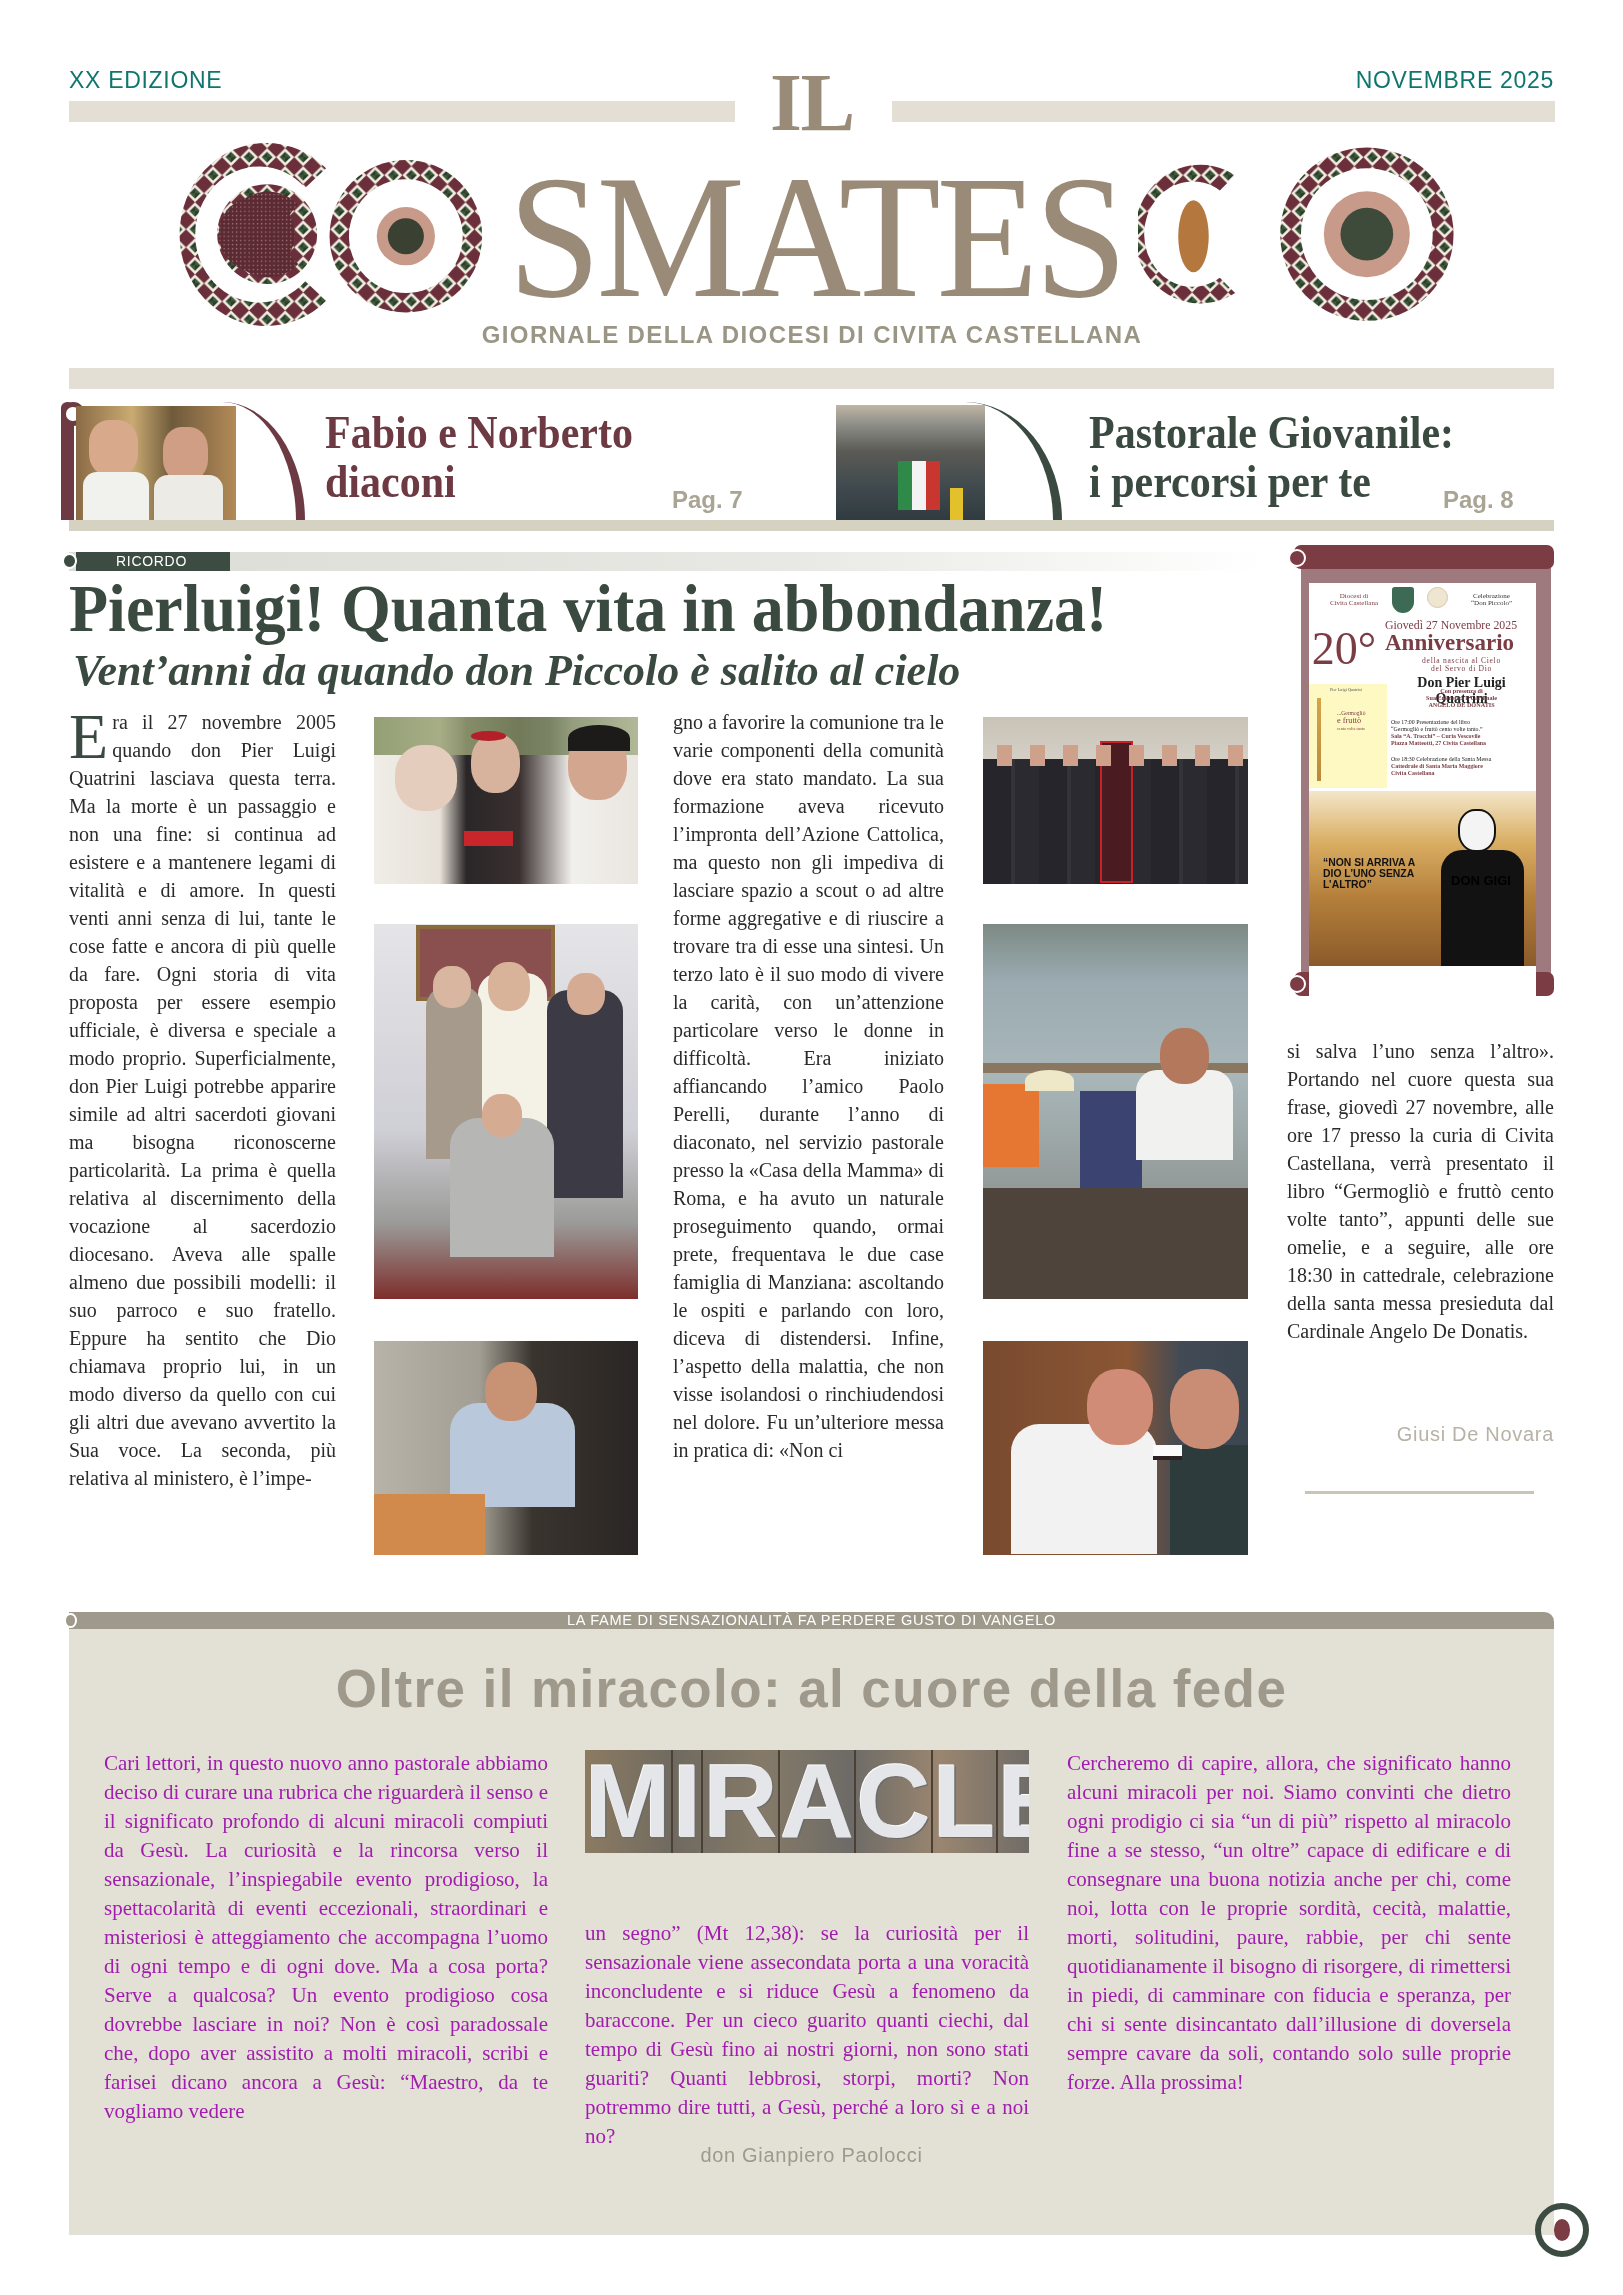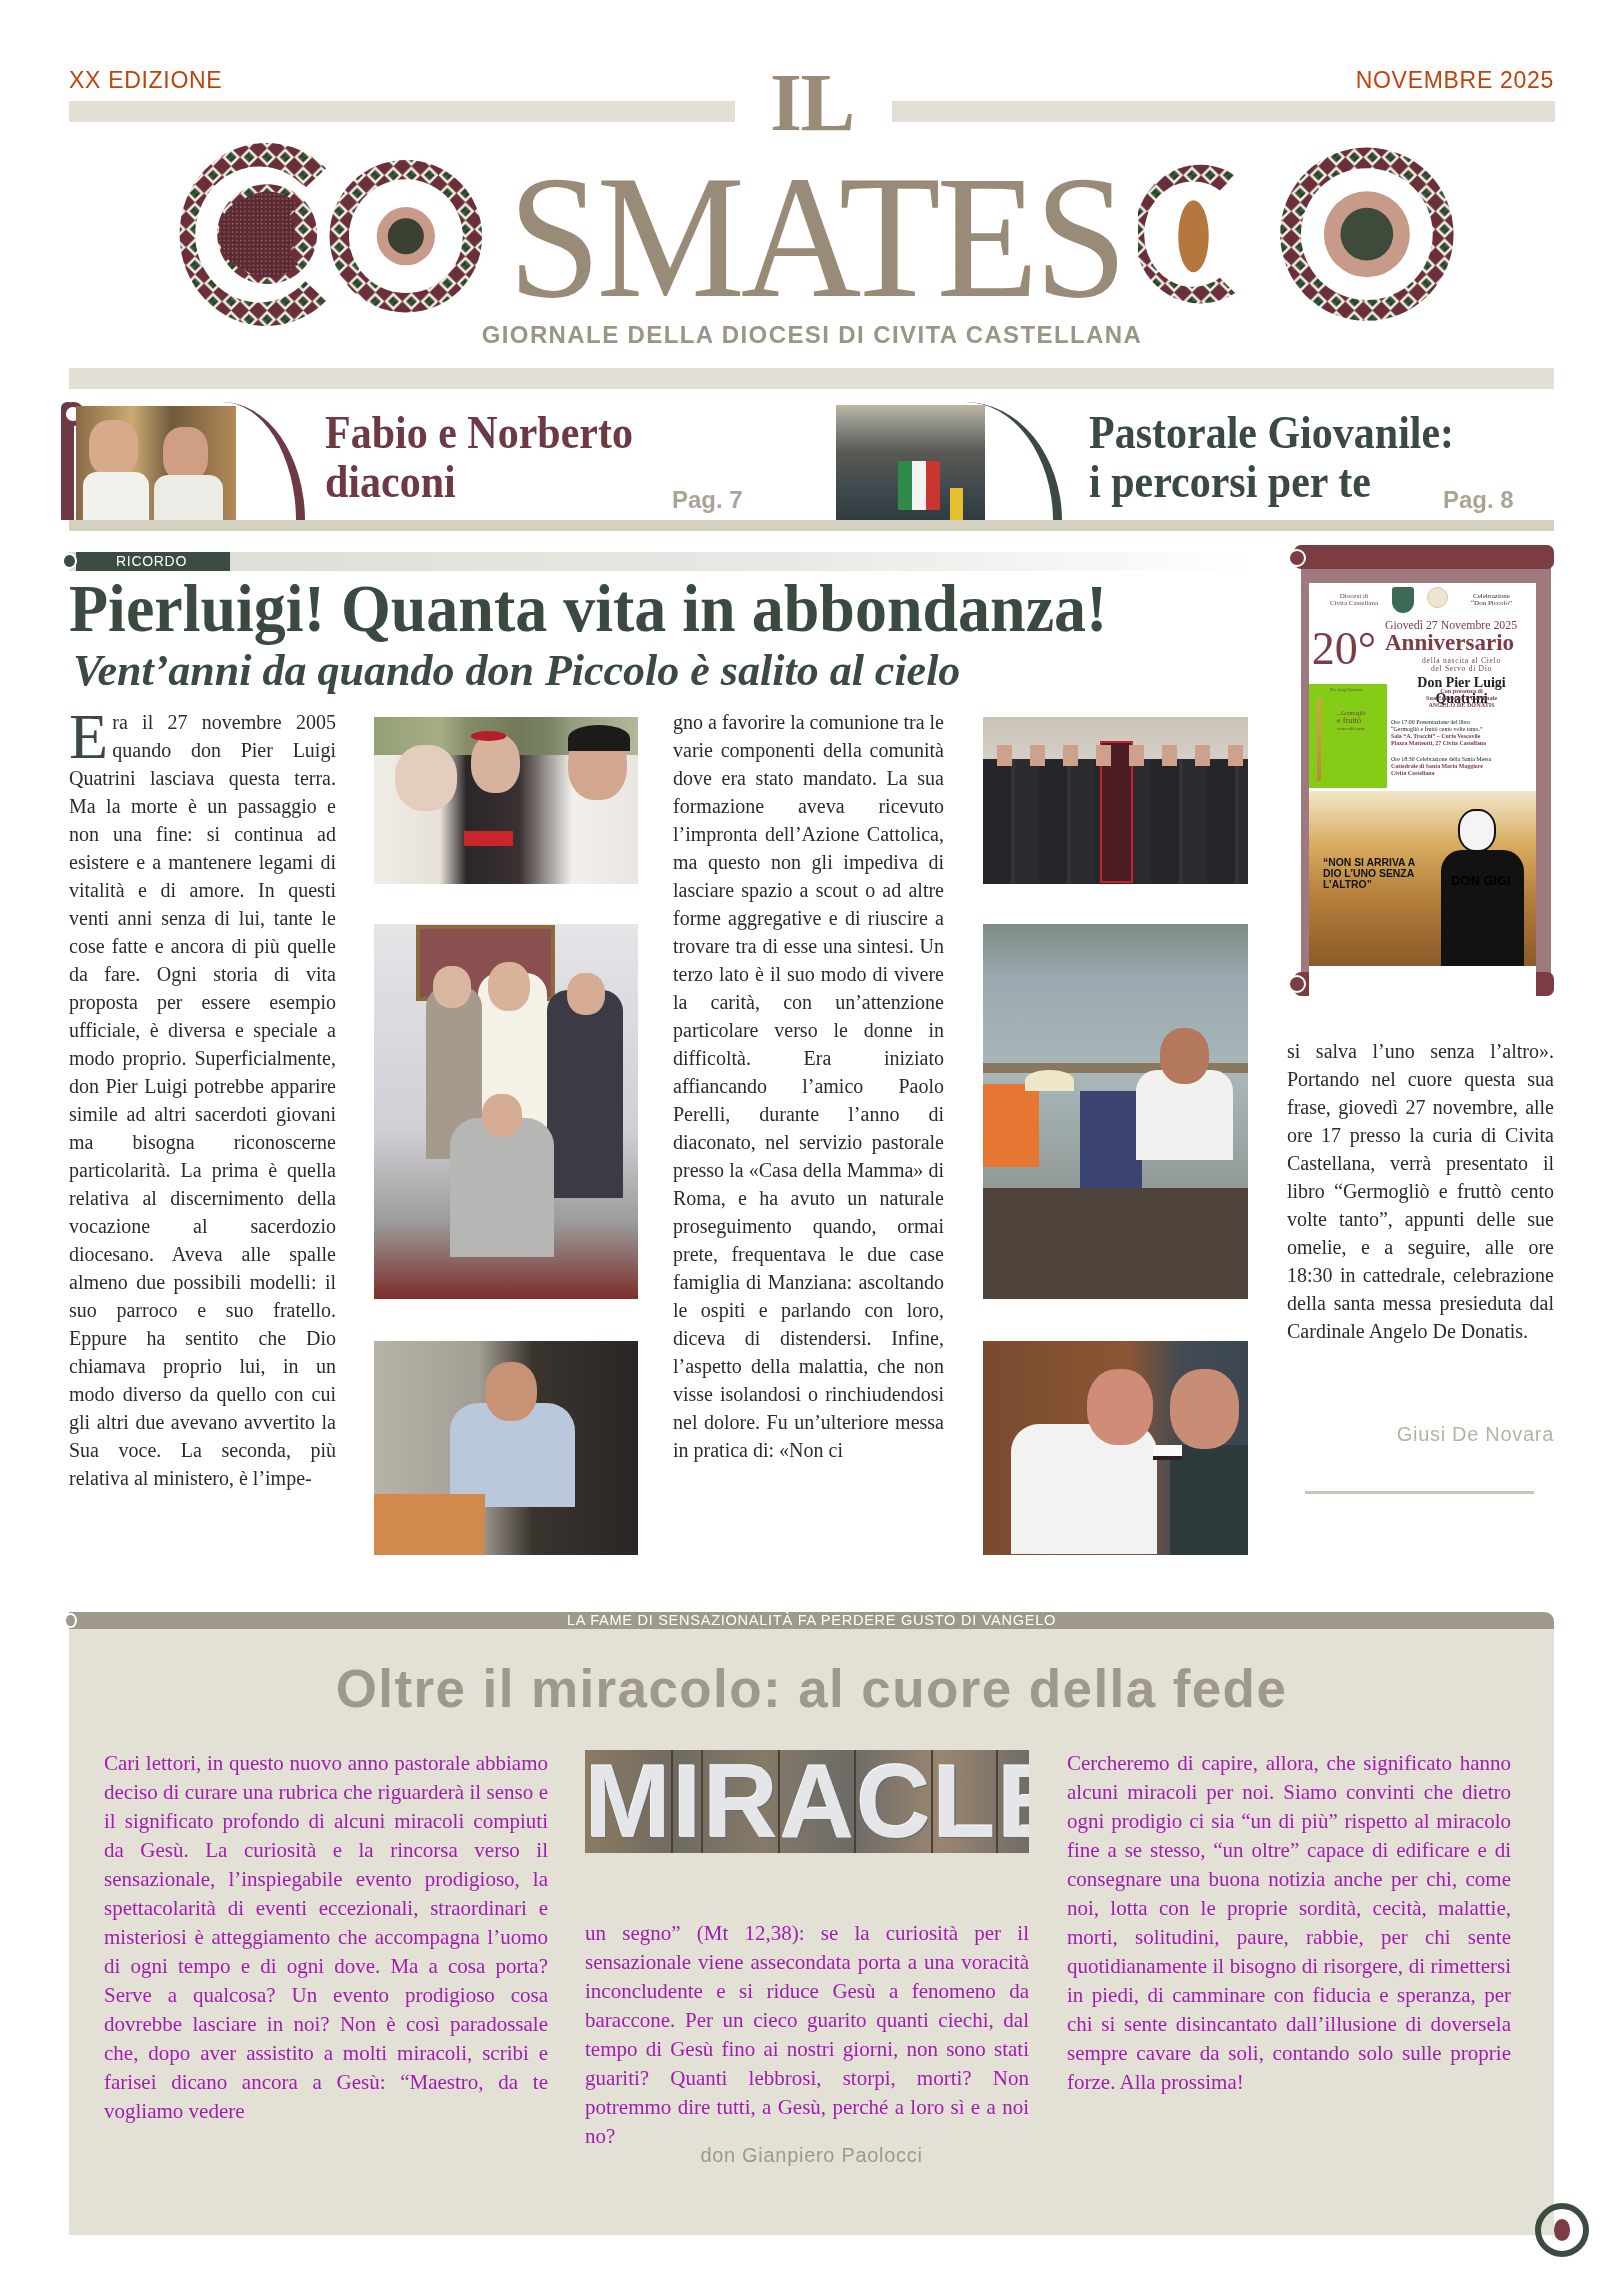--- a/index.html
+++ b/index.html
@@ -3,21 +3,21 @@
 <meta charset="utf-8">
 <style>
   *{box-sizing:border-box;margin:0;padding:0;}
   html,body{width:1623px;height:2295px;background:#ffffff;overflow:hidden;}
   body{position:relative;font-family:"Liberation Serif","DejaVu Serif",serif;color:#2a2a2a;}
   .abs{position:absolute;}
   .sans{font-family:"Liberation Sans","DejaVu Sans",sans-serif;}
   .cond{font-family:"Liberation Sans Narrow","Liberation Sans","DejaVu Sans",sans-serif;}
 
   
-  .edition,.date{top:67px;font-size:23px;letter-spacing:0.7px;color:#c2410c;}
+  .edition,.date{top:67px;font-size:23px;letter-spacing:0.7px;color:#0f766e;}
   .edition{left:69px;}
   .date{right:69px;text-align:right;}
   .hbar{background:#e3dfd5;height:21px;top:101px;}
   .il{left:753px;top:62px;width:118px;text-align:center;font-size:82px;color:#9a8b78;line-height:1;font-weight:bold;letter-spacing:-1.4px;}
   .smates{left:486px;top:153px;width:659px;font-size:167px;line-height:1;color:#9a8b78;letter-spacing:-4.2px;text-align:center;transform:scaleY(1.05);}
   .tagline{left:458px;top:321px;width:708px;text-align:center;font-size:24px;letter-spacing:1.4px;color:#9a9585;font-weight:bold;}
   .bar2{left:69px;top:368px;width:1485px;height:21px;background:#e3dfd5;}
 
   
   .teaser-img{overflow:hidden;}
@@ -221,21 +221,21 @@
     <div class="abs" style="left:83px;top:74px;width:139px;text-align:center;font-size:7.6px;line-height:7.6px;letter-spacing:0.7px;color:#7b3c44;">
       <span>della nascita al Cielo</span><br>
       <span>del Servo di Dio</span>
     </div>
     <div class="abs" style="left:83px;top:92px;width:139px;text-align:center;font-size:14px;font-weight:bold;color:#222;">Don Pier Luigi Quatrini</div>
     <div class="abs" style="left:83px;top:104px;width:139px;text-align:center;font-size:6.2px;line-height:7px;color:#7b3c44;font-weight:bold;">
       <span>Con presenza di</span><br>
       <span>Sua Eminenza il Cardinale</span><br>
       <span>ANGELO DE DONATIS</span>
     </div>
-    <div class="abs" style="left:0;top:101px;width:78px;height:104px;background:#84cc16;">
+    <div class="abs" style="left:0;top:101px;width:78px;height:104px;background:#fef9c3;">
       <div class="abs" style="left:21px;top:2.8px;font-size:4.2px;color:#555;white-space:nowrap;">Pier Luigi Quatrini</div>
       <div class="abs" style="left:8.3px;top:14px;width:3.5px;height:83px;background:linear-gradient(180deg,#d4a64a,#b98a3a);"></div>
       <div class="abs" style="left:28px;top:26px;font-size:5.6px;line-height:7px;color:#7b3c44;">
         <span>...Germogliò</span><br>
         <span style="font-size:8.3px;">e fruttò</span><br>
         <span style="font-size:4.2px;">cento volte tanto</span>
       </div>
     </div>
     <div class="abs" style="left:82px;top:136px;width:146px;font-size:5.9px;line-height:7px;color:#222;">
       <span>Ore 17:00 Presentazione del libro</span><br>

